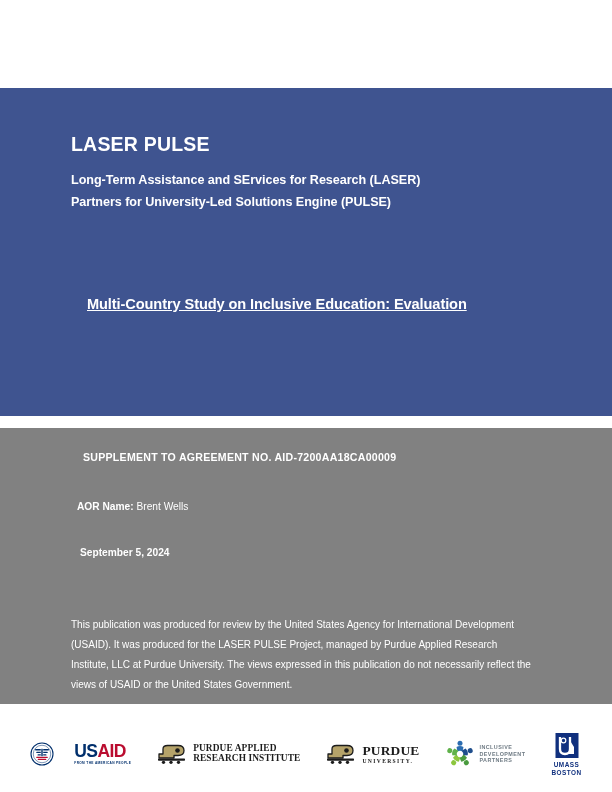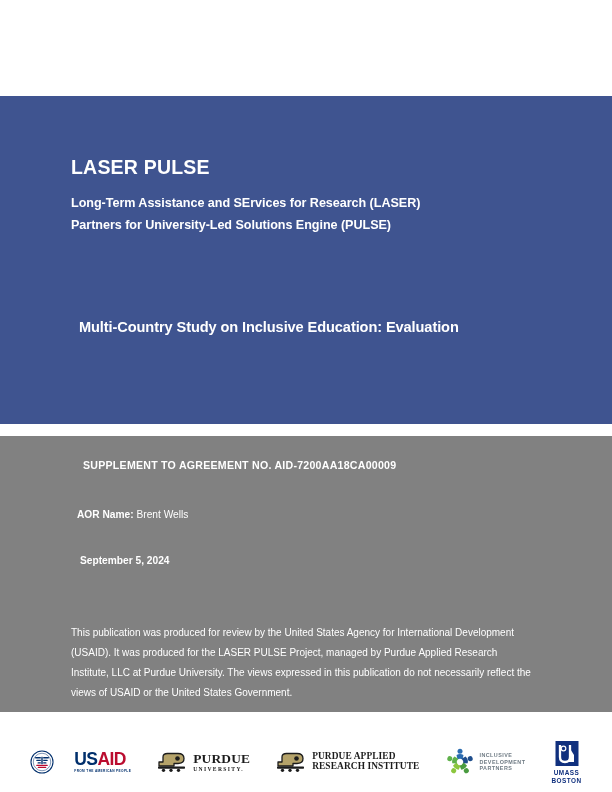--- a/index.html
+++ b/index.html
@@ -34,22 +34,21 @@
   .blue-band {
     background: #3f5490;
     height: 328px;
     padding: 0 71px;
     box-sizing: border-box;
     position: relative;
     color: #ffffff;
   }
 
   .brand-block {
-    padding-top: 60px;
-    margin-top: 8px;
+    padding-top: 45px;
   }
 
   .brand-title {
     font-size: 19.5px;
     font-weight: bold;
     letter-spacing: 0.2px;
     line-height: 1.2;
     margin: 0 0 14px 0;
     color: #ffffff;
   }
@@ -64,23 +63,24 @@
   }
 
   .doc-title-block {
     margin-top: 77px;
   }
 
   .doc-title {
     font-size: 14.6px;
     font-weight: bold;
     line-height: 1.9;
-    margin: 8px;
+    margin: 16px;
     color: #ffffff;
     letter-spacing: -0.1px;
+    text-decoration: underline;
   }
 
   
   .gray-band {
     background: #818181;
     height: 276px;
     padding: 0 71px;
     box-sizing: border-box;
     color: #ffffff;
     position: relative;
@@ -293,51 +293,51 @@
         </svg>
       </span>
       <span class="usaid-text-wrap">
         <span class="usaid-word">
           <span class="us">US</span><span class="aid">AID</span>
         </span>
         <span class="usaid-tag">FROM THE AMERICAN PEOPLE</span>
       </span>
     </div>
 
-    <div class="logo logo-purdue-uni">
+    <div class="logo logo-pari">
       <span>
         <svg width="31" height="22" viewBox="0 0 62 44">
           <path d="M4 30 L4 22 L12 22 L12 12 Q12 5 21 5 L42 5 Q54 5 54 15 Q54 25 42 25 L34 25 L34 30 Z" fill="#b5a36a" stroke="#1c1c1c" stroke-width="2.6" stroke-linejoin="round"></path>
           <circle cx="41" cy="15" r="4.6" fill="#1c1c1c"></circle>
           <rect x="2" y="31" width="54" height="4.4" rx="1.4" fill="#1c1c1c"></rect>
           <circle cx="13" cy="38.6" r="3.3" fill="#1c1c1c"></circle>
           <circle cx="28" cy="38.6" r="3.3" fill="#1c1c1c"></circle>
           <circle cx="43" cy="38.6" r="3.3" fill="#1c1c1c"></circle>
         </svg>
       </span>
       <span class="purdue-words">
-        <span class="purdue-uni-main">PURDUE</span>
-        <span class="purdue-uni-sub">UNIVERSITY.</span>
-      </span>
-    </div>
-
-    <div class="logo logo-pari">
+        <span class="pw pari-line">PURDUE APPLIED</span>
+        <span class="pw pari-line">RESEARCH INSTITUTE</span>
+      </span>
+    </div>
+
+    <div class="logo logo-purdue-uni">
       <span>
         <svg width="31" height="22" viewBox="0 0 62 44">
           <path d="M4 30 L4 22 L12 22 L12 12 Q12 5 21 5 L42 5 Q54 5 54 15 Q54 25 42 25 L34 25 L34 30 Z" fill="#b5a36a" stroke="#1c1c1c" stroke-width="2.6" stroke-linejoin="round"></path>
           <circle cx="41" cy="15" r="4.6" fill="#1c1c1c"></circle>
           <rect x="2" y="31" width="54" height="4.4" rx="1.4" fill="#1c1c1c"></rect>
           <circle cx="13" cy="38.6" r="3.3" fill="#1c1c1c"></circle>
           <circle cx="28" cy="38.6" r="3.3" fill="#1c1c1c"></circle>
           <circle cx="43" cy="38.6" r="3.3" fill="#1c1c1c"></circle>
         </svg>
       </span>
       <span class="purdue-words">
-        <span class="pw pari-line">PURDUE APPLIED</span>
-        <span class="pw pari-line">RESEARCH INSTITUTE</span>
+        <span class="purdue-uni-main">PURDUE</span>
+        <span class="purdue-uni-sub">UNIVERSITY.</span>
       </span>
     </div>
 
     <div class="logo logo-idp">
       <span>
         <svg width="30" height="30" viewBox="0 0 60 60">
           <g>
             <circle cx="30" cy="8.5" r="5" fill="#2b6cb0"></circle>
             <path d="M23 16 Q30 12 37 16 L35 25 Q30 22 25 25 Z" fill="#2b6cb0"></path>
           </g>

